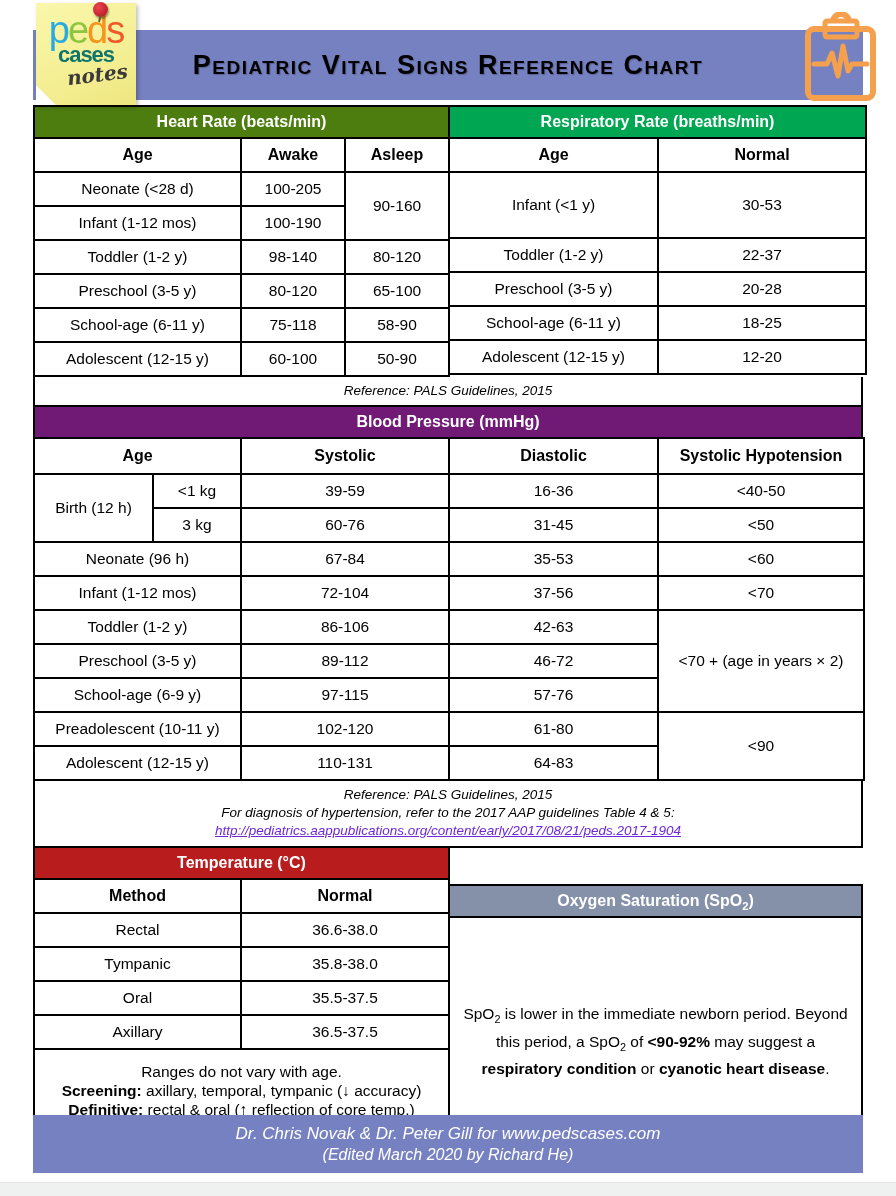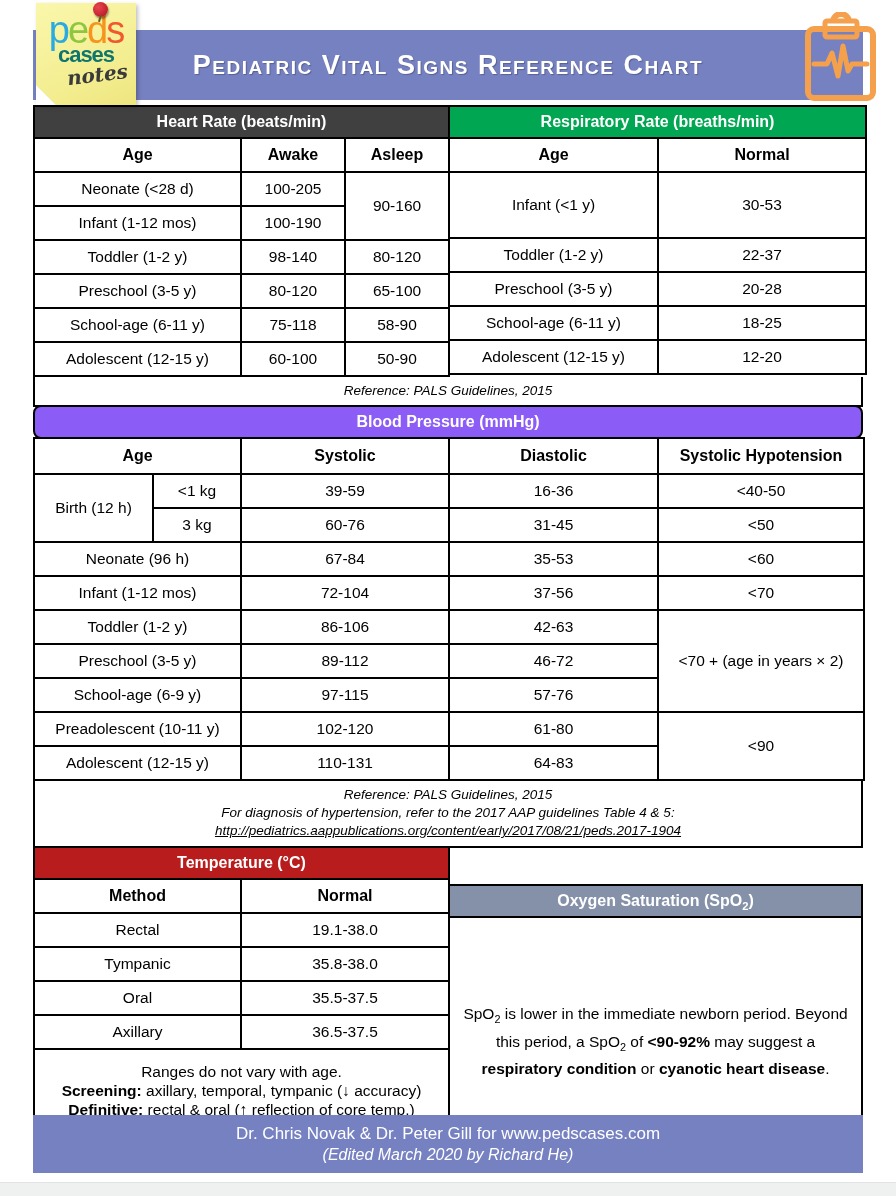--- a/index.html
+++ b/index.html
@@ -7,21 +7,21 @@
     width:896px;height:1196px;background:#ffffff;
     font-family:"Liberation Sans", sans-serif;color:#000;
     -webkit-font-smoothing:antialiased;
   }
   .page{position:relative;width:896px;height:1196px;overflow:hidden;background:#fff;}
 
   
   .banner{position:absolute;left:33px;top:30px;width:830px;height:70px;background:#7681C1;}
   .banner-title{
     width:100%;height:70px;line-height:70px;text-align:center;
-    color:#ffffff;font-weight:bold;font-size:27px;font-variant:small-caps;letter-spacing:1.5px;
+    color:#000000;font-weight:bold;font-size:27px;font-variant:small-caps;letter-spacing:1.5px;
     text-shadow:1px 1px 1px rgba(0,0,0,0.25);
   }
 
   
   .logo{position:absolute;left:36px;top:3px;width:100px;height:102px;z-index:5;}
   .note{
     position:absolute;inset:0;
     background:linear-gradient(155deg,#FAF7AC 0%,#F3ED8F 70%,#EDE57E 100%);
     box-shadow:2px 2px 4px rgba(0,0,0,0.25);
   }
@@ -42,21 +42,21 @@
   
   .clipboard{position:absolute;left:797px;top:12px;width:88px;height:92px;z-index:5;}
 
   
   .content{position:absolute;left:33px;top:105px;width:830px;}
   table{border-collapse:collapse;table-layout:fixed;}
   th,td{border:2px solid #000;text-align:center;vertical-align:middle;padding:0 4px;
     font-size:15.5px;overflow:hidden;}
   th{font-weight:bold;font-size:16px;}
   .bar-cell{height:30px;color:#fff;font-weight:bold;font-size:16px;}
-  .red{background:#404040;} .green{background:#00A651;} .blue{background:#8b5cf6;border-radius:8px;}
+  .red{background:#4d7c0f;} .green{background:#00A651;} .blue{background:#701a75;}
   .orange{background:#b91c1c;} .slate{background:#8591A9;}
   .hdr-row th{height:32px;}
   .data-row td{height:32px;}
 
   .top-tables{display:flex;align-items:flex-start;}
   .hr-table{width:415px;}
   .rr-table{width:417px;margin-left:-2px;}
 
   .ref-strip{
     border:2px solid #000;border-top:none;height:28px;line-height:28px;
@@ -65,41 +65,41 @@
 
   .bar-div{
     margin-top:-2px;border:2px solid #000;height:30px;line-height:30px;text-align:center;
     color:#fff;font-weight:bold;font-size:16px;
   }
   .bp-table{width:830px;margin-top:-2px;}
   .bp-ref{
     border:2px solid #000;border-top:none;padding:5px 0 6px 0;text-align:center;
     font-style:italic;font-size:13.5px;line-height:18px;
   }
-  .bp-ref a{color:#000000;}
+  .bp-ref a{color:#6d28d9;}
 
   .bottom-row{display:flex;align-items:stretch;margin-top:-2px;}
   .temp-table{width:415px;}
   .temp-notes{padding:12px 2px;font-size:15.5px;line-height:19px;}
   .temp-notes .small-ref{font-style:italic;font-size:13px;line-height:16px;display:block;margin-top:1px;}
 
   .spo2-section{width:417px;margin-left:-2px;display:flex;flex-direction:column;}
   .spo2-bar{border:2px solid #000;height:30px;line-height:30px;text-align:center;color:#fff;font-weight:bold;font-size:16px;margin-top:38px;}
   .spo2-body{
     flex:1;border:2px solid #000;border-top:none;display:flex;align-items:center;justify-content:center;
     text-align:center;font-size:15.5px;line-height:21px;padding:0 10px;
   }
   sub{font-size:70%;}
 
   
   .footer{
     position:absolute;left:33px;top:1115px;width:830px;height:58px;background:#7681C1;
     display:flex;flex-direction:column;align-items:center;justify-content:center;color:#fff;
   }
-  .footer-line1{font-size:17px;}
+  .footer-line1{font-size:17px;font-style:italic;}
   .footer-line2{font-size:16px;font-style:italic;margin-top:2px;}
   .page-edge{position:absolute;left:0;bottom:0;width:896px;height:13px;background:#eff1f1;border-top:1px solid #e2e4e4;}
 </style>
 </head>
 <body>
 
 <div class="page">
 
   <div class="banner">
     <div class="banner-title">Pediatric Vital Signs Reference Chart</div>
@@ -300,21 +300,21 @@
         <tbody>
             <tr>
               <th colspan="2" class="bar-cell orange">Temperature (°C)</th>
             </tr>
         <tr class="hdr-row">
           <th>Method</th>
           <th>Normal</th>
         </tr>
         <tr class="data-row">
           <td>Rectal</td>
-          <td>19.1-38.0</td>
+          <td>36.6-38.0</td>
         </tr>
         <tr class="data-row">
           <td>Tympanic</td>
           <td>35.8-38.0</td>
         </tr>
         <tr class="data-row">
           <td>Oral</td>
           <td>35.5-37.5</td>
         </tr>
         <tr class="data-row">

